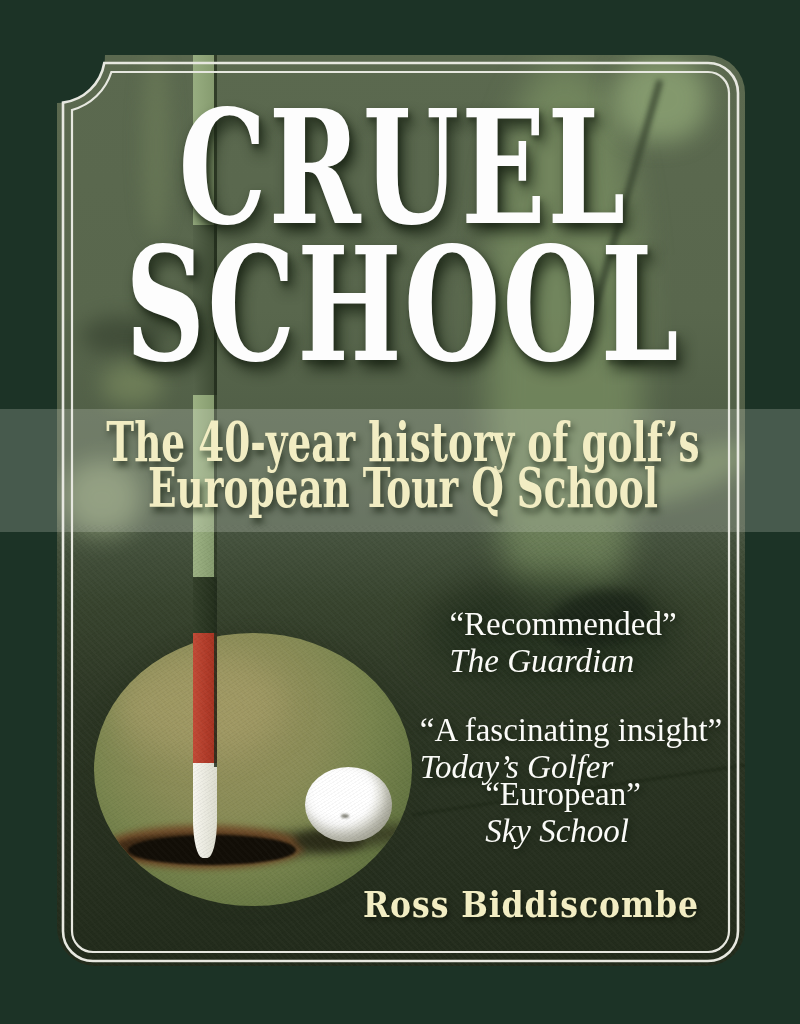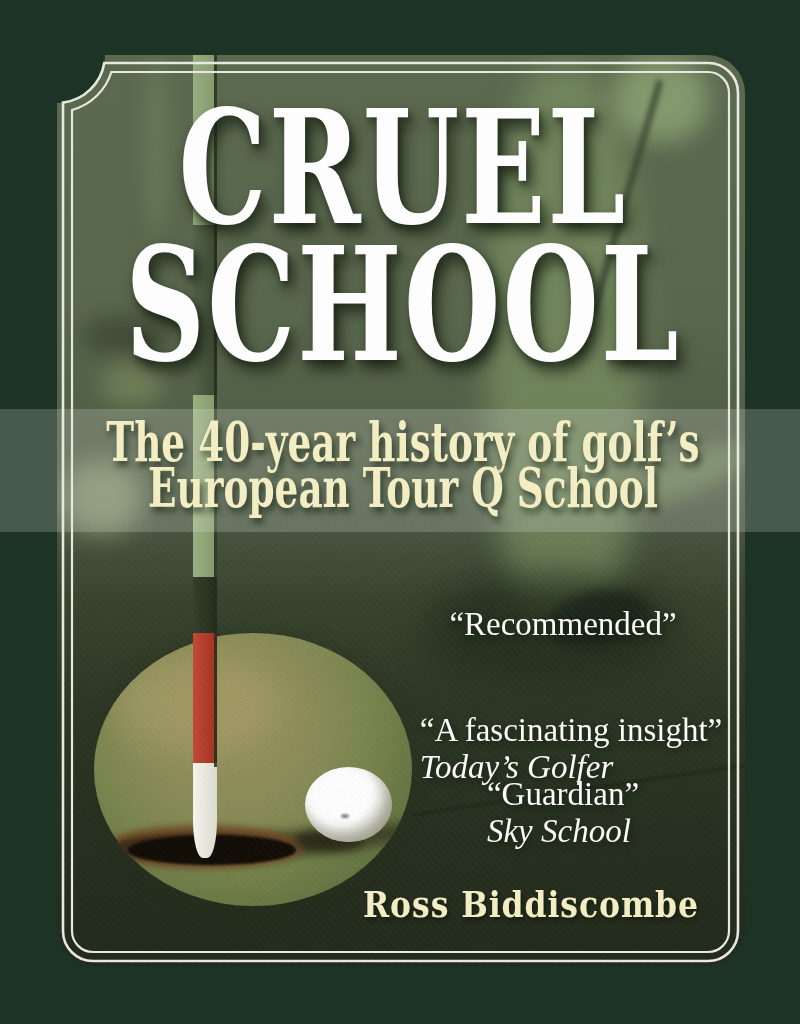--- a/index.html
+++ b/index.html
@@ -149,23 +149,24 @@
 <div id="title1" class="title-line">CRUEL</div>
 <div id="title2" class="title-line">SCHOOL</div>
 
 <div id="subtitle">
   <div>The 40-year history of golf’s</div>
   <div>European Tour Q School</div>
 </div>
 
 <div id="quote1" class="quote-block">
   <div>“Recommended”</div>
+  <div class="quote-src">The Guardian</div>
 </div>
 <div id="quote2" class="quote-block">
   <div>“A fascinating insight”</div>
   <div class="quote-src">Today’s Golfer</div>
 </div>
 <div id="quote3" class="quote-block">
-  <div>“Guardian”</div>
+  <div>“European”</div>
   <div class="quote-src">Sky School</div>
 </div>
 
 <div id="author">Ross Biddiscombe</div>
 
 </body></html>

